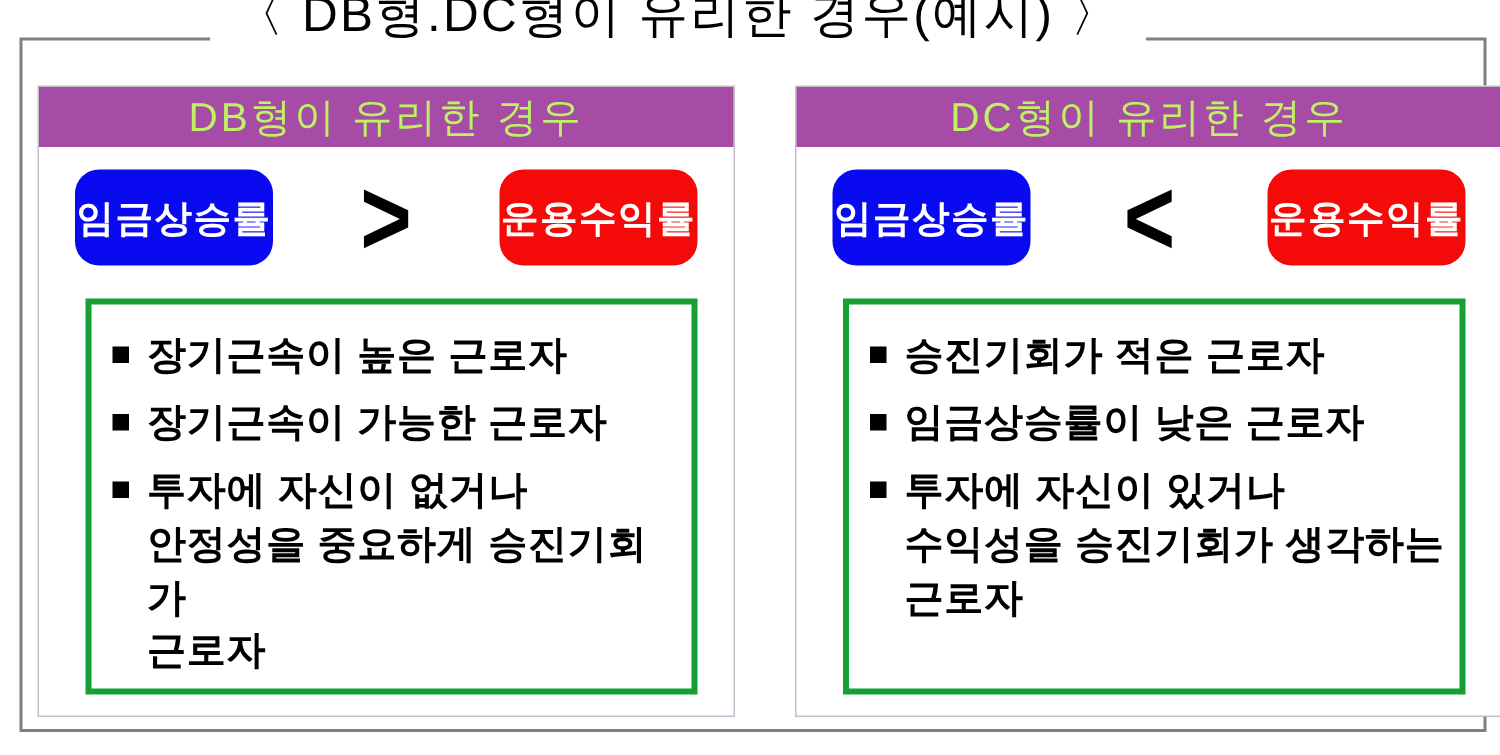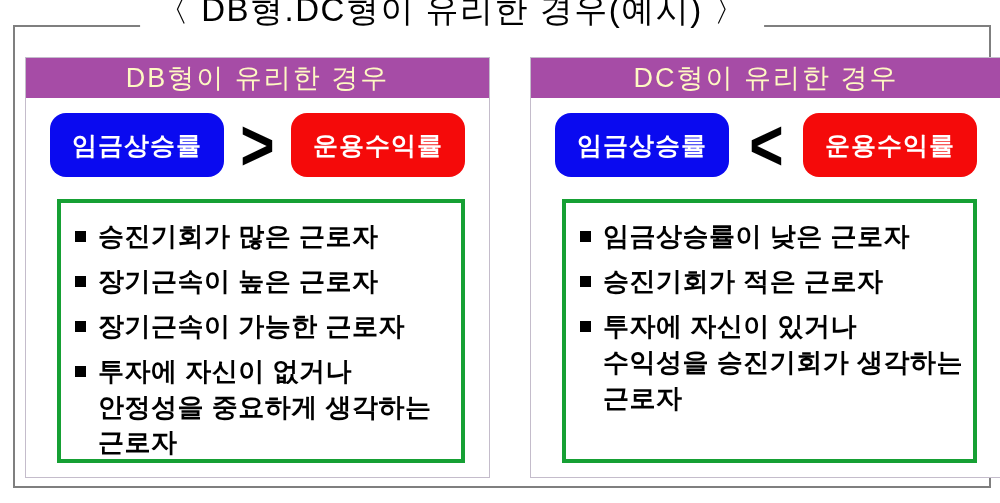--- a/index.html
+++ b/index.html
@@ -24,30 +24,30 @@
     background:#fff;padding:0 16px;font-size:33px;letter-spacing:1.5px;
     white-space:nowrap;z-index:3;font-weight:500;
   }
   .panel{
     position:absolute;top:57px;height:421px;border:1px solid var(--panel-border);
     box-sizing:border-box;background:#fff;z-index:2;
   }
   .panel.left{left:25px;width:465px;}
   .panel.right{left:530px;width:472px;}
   .panel-header{
-    height:40px;background:var(--purple);color:#fef9c3;
+    height:40px;background:var(--purple);color:#bef264;
     display:flex;align-items:center;justify-content:center;
     font-size:27px;letter-spacing:2px;font-weight:500;
   }
   .compare-row{
     margin-top:13px;height:68px;display:flex;align-items:center;
     justify-content:space-between;padding:0 24px;
   }
   .pill{
-    width:174px;height:64px;border-radius:16px;color:#fff;
+    width:132px;height:64px;border-radius:16px;color:#fff;
     display:flex;align-items:center;justify-content:center;
     font-size:25px;font-weight:bold;letter-spacing:1px;box-sizing:border-box;
   }
   .pill.blue{background:var(--blue);}
   .pill.red{background:var(--red);}
   .operator{
     font-size:56px;font-weight:800;line-height:1;
     transform:scale(1.05,1.3);margin:0 4px;
   }
   .worker-list-box{
@@ -74,54 +74,50 @@
 <div class="panel left">
   <div class="panel-header">DB형이 유리한 경우</div>
   <div class="compare-row">
     <div class="pill blue">임금상승률</div>
     <div class="operator">&gt;</div>
     <div class="pill red">운용수익률</div>
   </div>
   <div class="worker-list-box">
     <div class="bullet">
       <span class="marker"></span>
-      <span class="text">승진기회가 많은 근로자</span>
-    </div>
-    <div class="bullet">
-      <span class="marker"></span>
       <span class="text">장기근속이 높은 근로자</span>
     </div>
     <div class="bullet">
       <span class="marker"></span>
       <span class="text">장기근속이 가능한 근로자</span>
     </div>
     <div class="bullet">
       <span class="marker"></span>
       <span class="text">투자에 자신이 없거나
-안정성을 중요하게 생각하는
+안정성을 중요하게 승진기회가
 근로자</span>
     </div>
   </div>
 </div>
 
 <div class="panel right">
   <div class="panel-header">DC형이 유리한 경우</div>
   <div class="compare-row">
     <div class="pill blue">임금상승률</div>
     <div class="operator">&lt;</div>
     <div class="pill red">운용수익률</div>
   </div>
   <div class="worker-list-box">
     <div class="bullet">
       <span class="marker"></span>
-      <span class="text">임금상승률이 낮은 근로자</span>
+      <span class="text">승진기회가 적은 근로자</span>
     </div>
     <div class="bullet">
       <span class="marker"></span>
-      <span class="text">승진기회가 적은 근로자</span>
+      <span class="text">임금상승률이 낮은 근로자</span>
     </div>
     <div class="bullet">
       <span class="marker"></span>
       <span class="text">투자에 자신이 있거나
 수익성을 승진기회가 생각하는
 근로자</span>
     </div>
   </div>
 </div>
 

